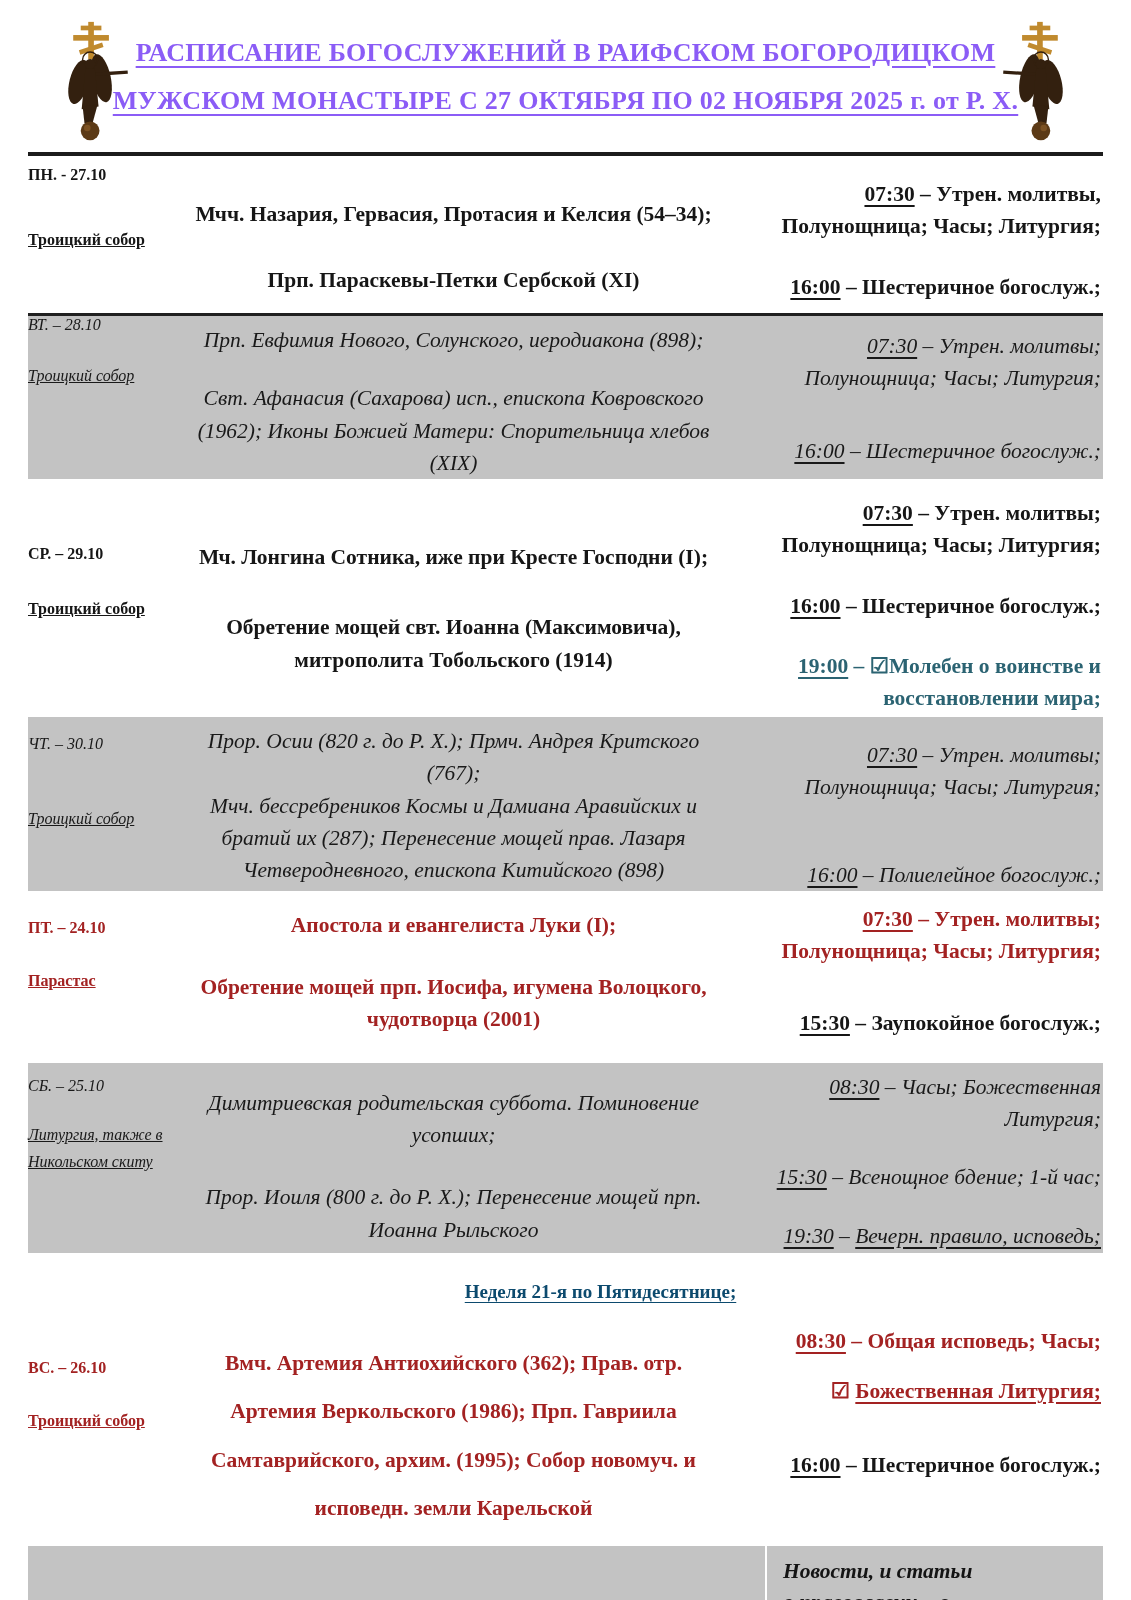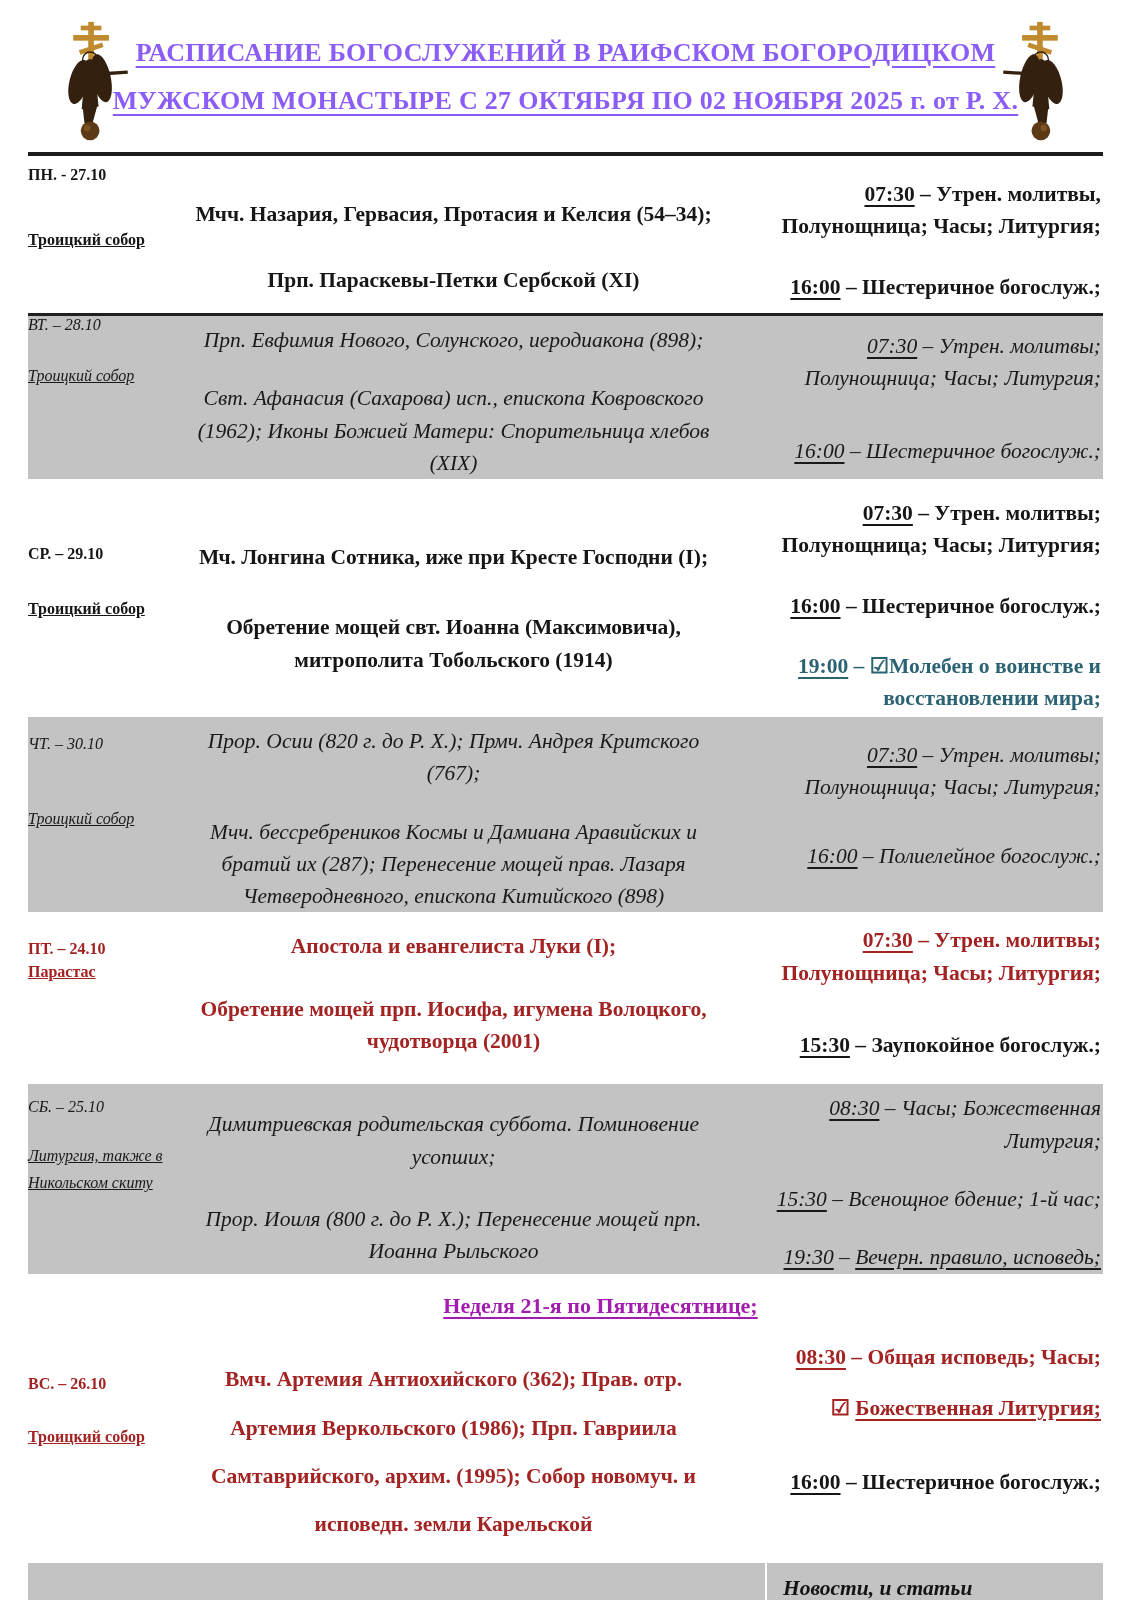--- a/index.html
+++ b/index.html
@@ -44,38 +44,38 @@
   .r2{min-height:146px;border-top:3px solid #202020;padding-top:0;}
   .r2 .day-label{} .r2 .place-label{margin-top:28px;}
   .r2 .saints{padding-top:8px;} .r2 .saints p + p{margin-top:26px;}
   .r2 .times{padding-top:14px;} .r2 .times p + p{margin-top:40px;}
   .r3{min-height:238px;}
   .r3 .day-label{padding-top:66px;} .r3 .place-label{margin-top:32px;}
   .r3 .saints{padding-top:62px;} .r3 .saints p + p{margin-top:38px;}
   .r3 .times{padding-top:18px;} .r3 .times p + p{margin-top:28px;}
   .r4{min-height:156px;}
   .r4 .day-label{padding-top:18px;} .r4 .place-label{margin-top:52px;}
-  .r4 .saints{padding-top:8px;} .r4 .saints p + p{margin-top:26px;}
-  .r4 .times{padding-top:22px;} .r4 .times p + p{margin-top:36px;}
+  .r4 .saints{padding-top:8px;} .r4 .saints p + p{}
+  .r4 .times{padding-top:22px;} .r4 .times p + p{margin-top:55px;}
   .r5{min-height:150px;margin-bottom:22px;}
-  .r5 .day-label{padding-top:28px;} .r5 .place-label{}
+  .r5 .day-label{padding-top:28px;} .r5 .place-label{margin-top:30px;}
   .r5 .saints{padding-top:18px;} .r5 .saints p + p{margin-top:30px;}
   .r5 .times{padding-top:12px;} .r5 .times p + p{margin-top:40px;}
   .r6{min-height:190px;}
   .r6 .day-label{padding-top:14px;} .r6 .place-label{margin-top:26px;line-height:1.7;}
   .r6 .saints{padding-top:24px;} .r6 .saints p + p{margin-top:30px;}
   .r6 .times{padding-top:8px;} .r6 .times p + p{margin-top:26px;}
   .r7{min-height:206px;}
   .r7 .day-label{padding-top:34px;} .r7 .place-label{margin-top:30px;}
   .r7 .saints{padding-top:14px;} .r7 .saints p{line-height:2.25;}
   .r7 .times{padding-top:0;}
   .r7 .times p + p{margin-top:18px;}
   .r7 .times .gap-big{margin-top:42px;}
   .sun-head{
-    text-align:center;padding:19px 0 22px 70px;font-size:22px;font-weight:bold;color:#a21caf;
+    text-align:center;padding:28px 0 22px 70px;font-size:19px;font-weight:bold;color:#0c4a6e;
   }
   .sun-head span{text-decoration:underline;text-underline-offset:4px;}
   
   .footer{
     margin-top:14px;min-height:124px;border-bottom:4px solid #2a2a2a;
     display:grid;grid-template-columns:1fr 338px;box-sizing:border-box;
   }
   .legend{
     display:flex;flex-direction:column;justify-content:center;align-items:center;
     font-style:italic;font-weight:bold;font-size:23px;line-height:1.7;color:#141414;

